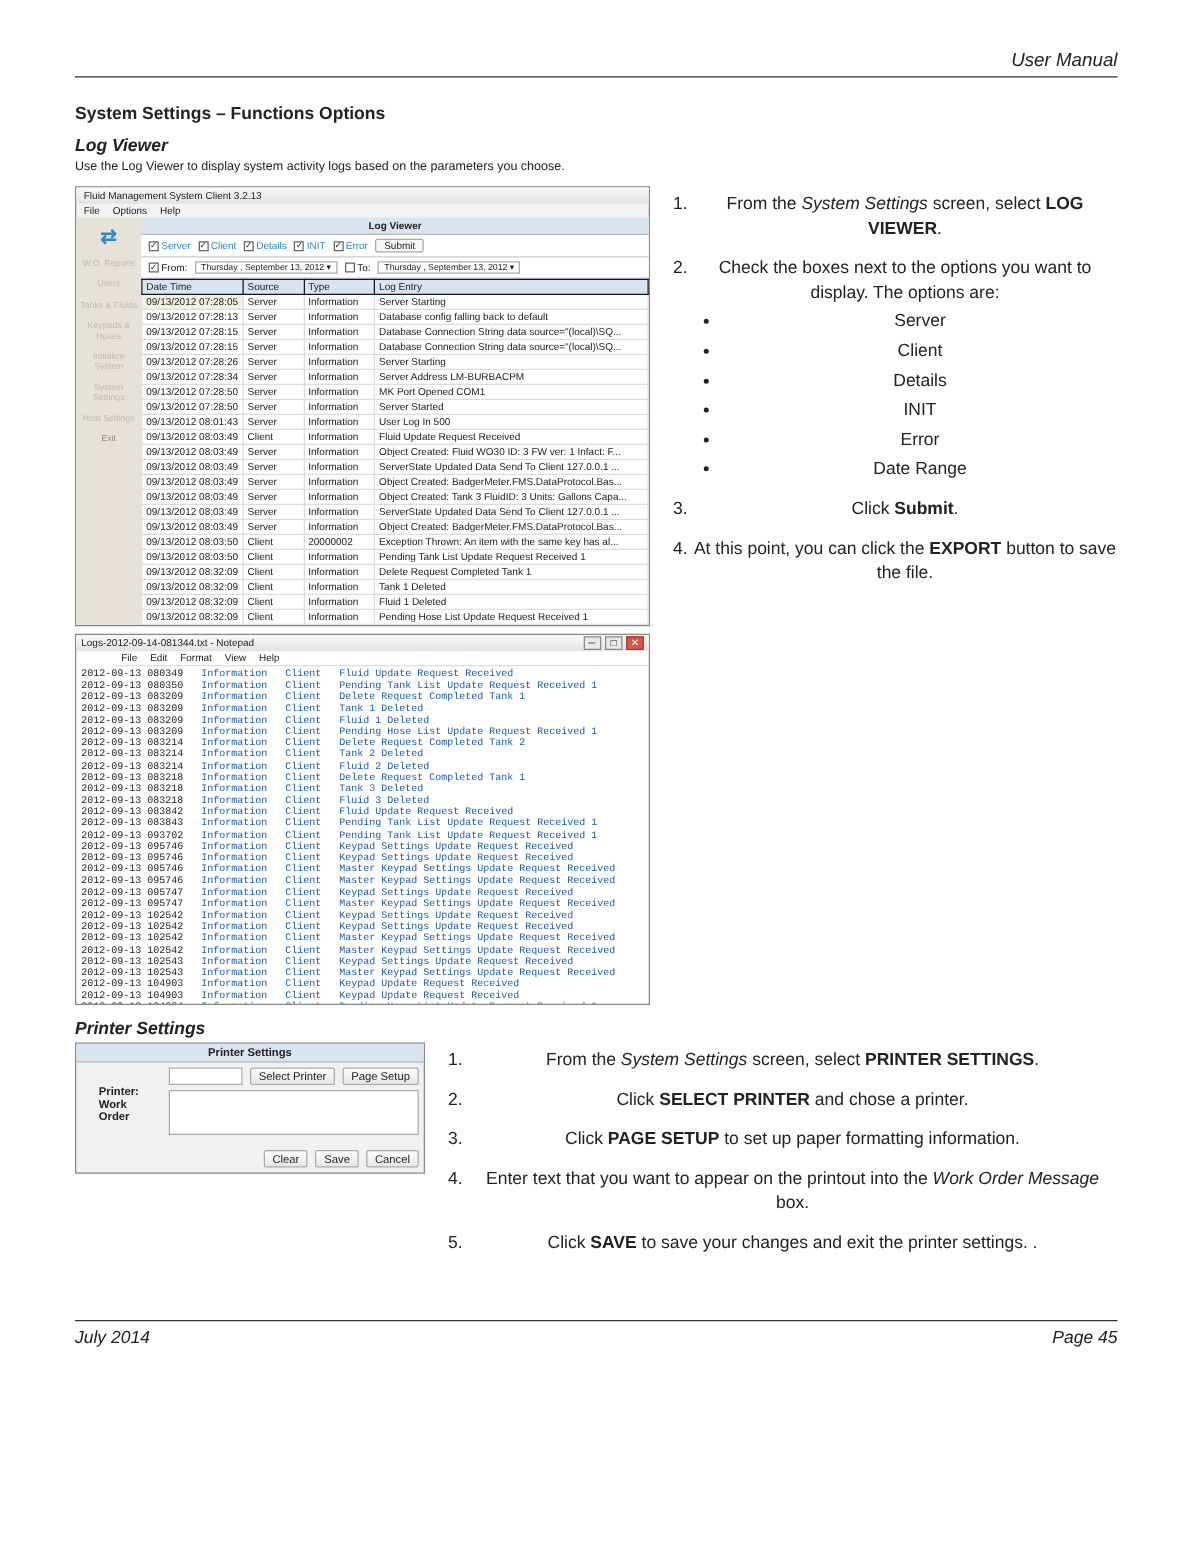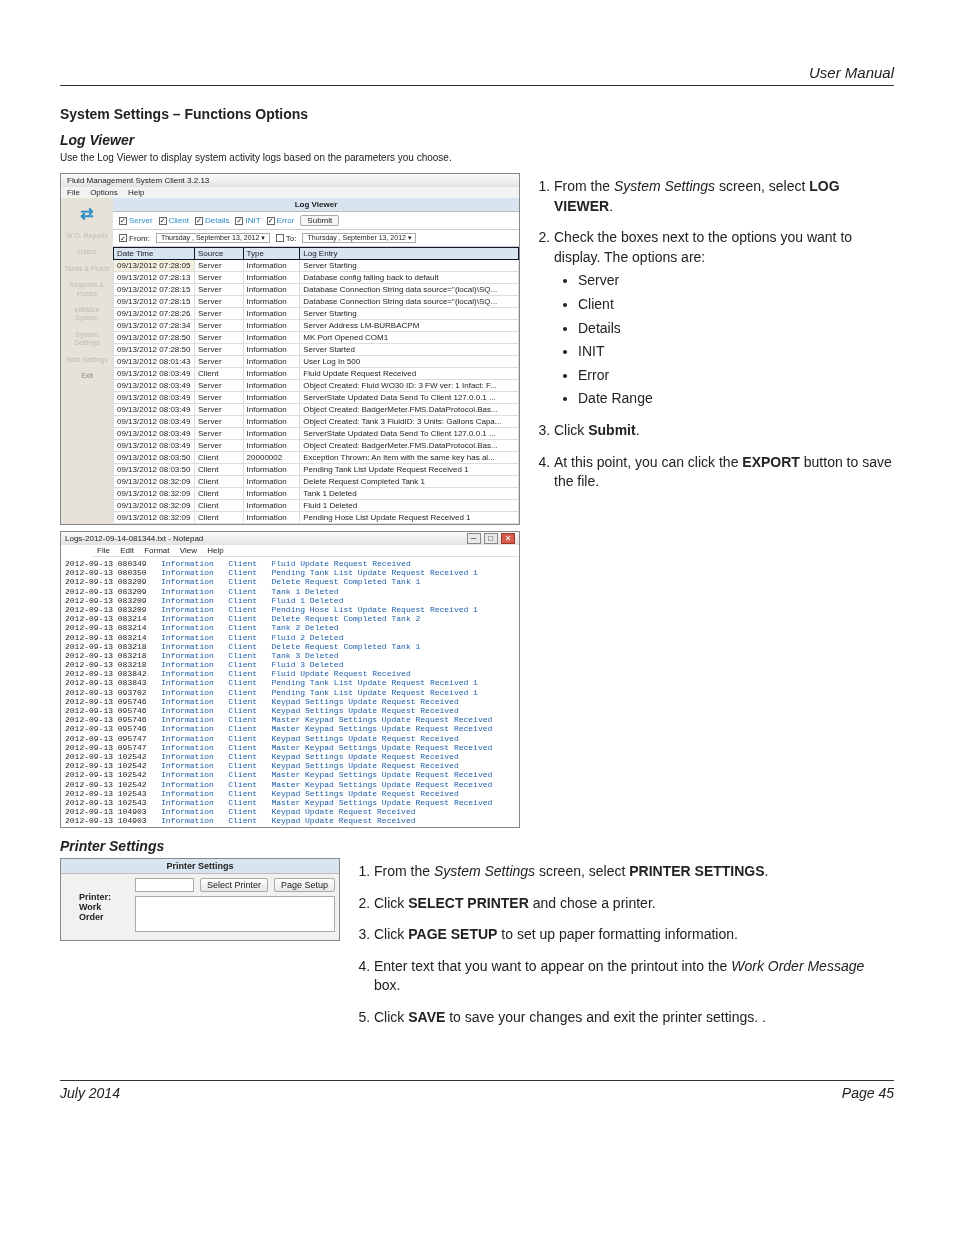--- a/index.html
+++ b/index.html
@@ -12,21 +12,20 @@
     background: #fff;
     width: 954px;
   }
   .top-header {
     text-align: right;
     font-style: italic;
     font-size: 15px;
     border-bottom: 1px solid #333;
     padding-bottom: 4px;
     margin-bottom: 20px;
-    margin-top: 24px;
   }
   .section-heading {
     font-weight: bold;
     font-size: 14px;
     margin: 14px 0 8px 0;
   }
   .subheading {
     font-weight: bold;
     font-style: italic;
     font-size: 14px;
@@ -42,21 +41,21 @@
     align-items: flex-start;
   }
   .figure-col {
     flex: 0 0 460px;
   }
   .instr-col {
     flex: 1;
     font-size: 14px;
   }
   ol.steps { margin: 4px 0 10px 0; padding-left: 20px; }
-  ol.steps li { margin-bottom: 12px; line-height: 1.4; }
+  ol.steps li { margin-bottom: 12px; line-height: 1.4; text-align: center; }
   ul.bul { list-style-type: disc; padding-left: 24px; margin: 4px 0 8px 0; }
   ul.bul li { margin-bottom: 4px; }
   b { font-weight: bold; }
   em { font-style: italic; }
 
   
   .lv-window {
     border: 1px solid #888;
     background: #f3f3f3;
     font-size: 8px;
@@ -468,20 +467,25 @@
         </div>
         <div class="ps-content">
           <div class="ps-row">
             <span class="ps-in"></span>
             <span class="ps-btn">Select Printer</span>
             <span class="ps-btn">Page Setup</span>
           </div>
           <div class="ps-ta"></div>
         </div>
       </div>
+      <div class="ps-footer">
+        <span class="ps-btn">Clear</span>
+        <span class="ps-btn">Save</span>
+        <span class="ps-btn">Cancel</span>
+      </div>
     </div>
   </div>
 
   <div class="instr-col">
     <ol class="steps">
       <li><span>From the </span><em>System Settings</em><span> screen, select </span><b>PRINTER SETTINGS</b><span>.</span></li>
       <li><span>Click </span><b>SELECT PRINTER</b><span> and chose a printer.</span></li>
       <li><span>Click </span><b>PAGE SETUP</b><span> to set up paper formatting information.</span></li>
       <li><span>Enter text that you want to appear on the printout into the </span><em>Work Order Message</em><span> box.</span></li>
       <li><span>Click </span><b>SAVE</b><span> to save your changes and exit the printer settings. .</span></li>

